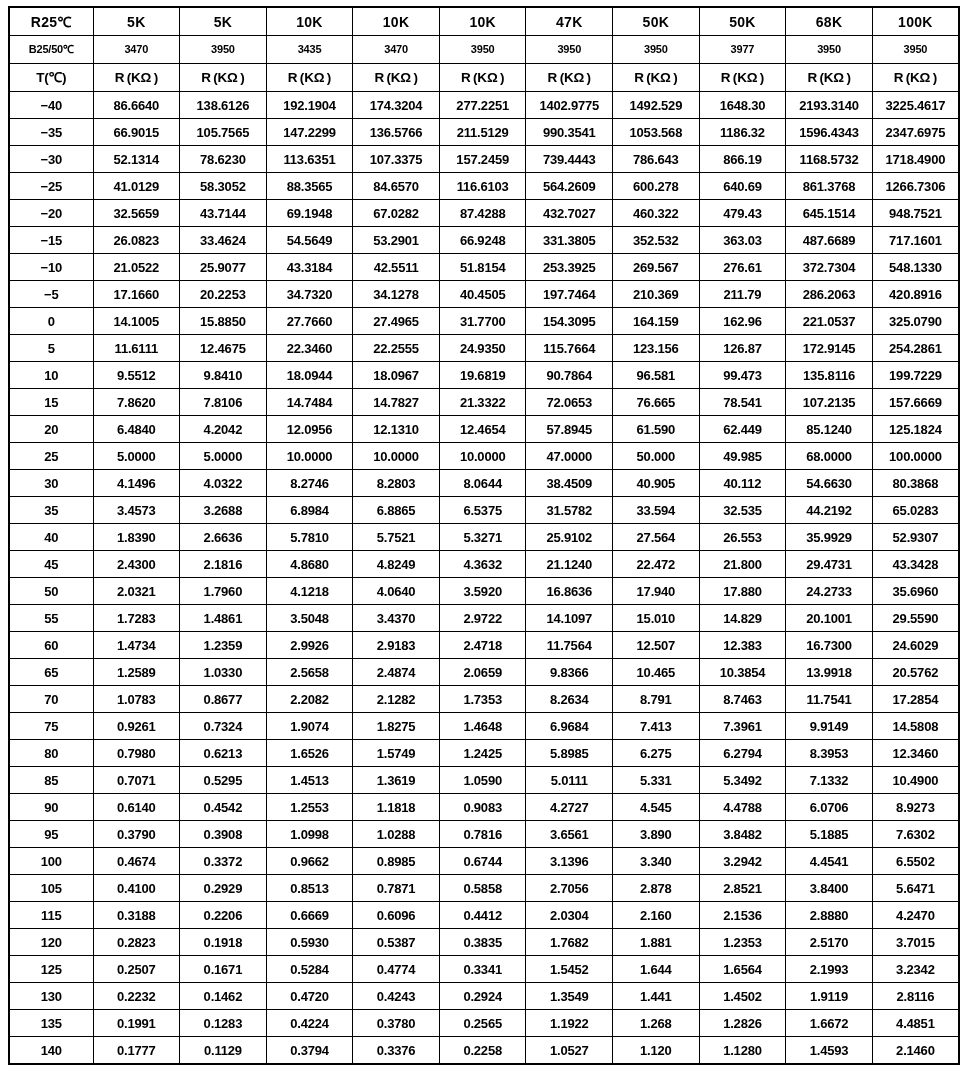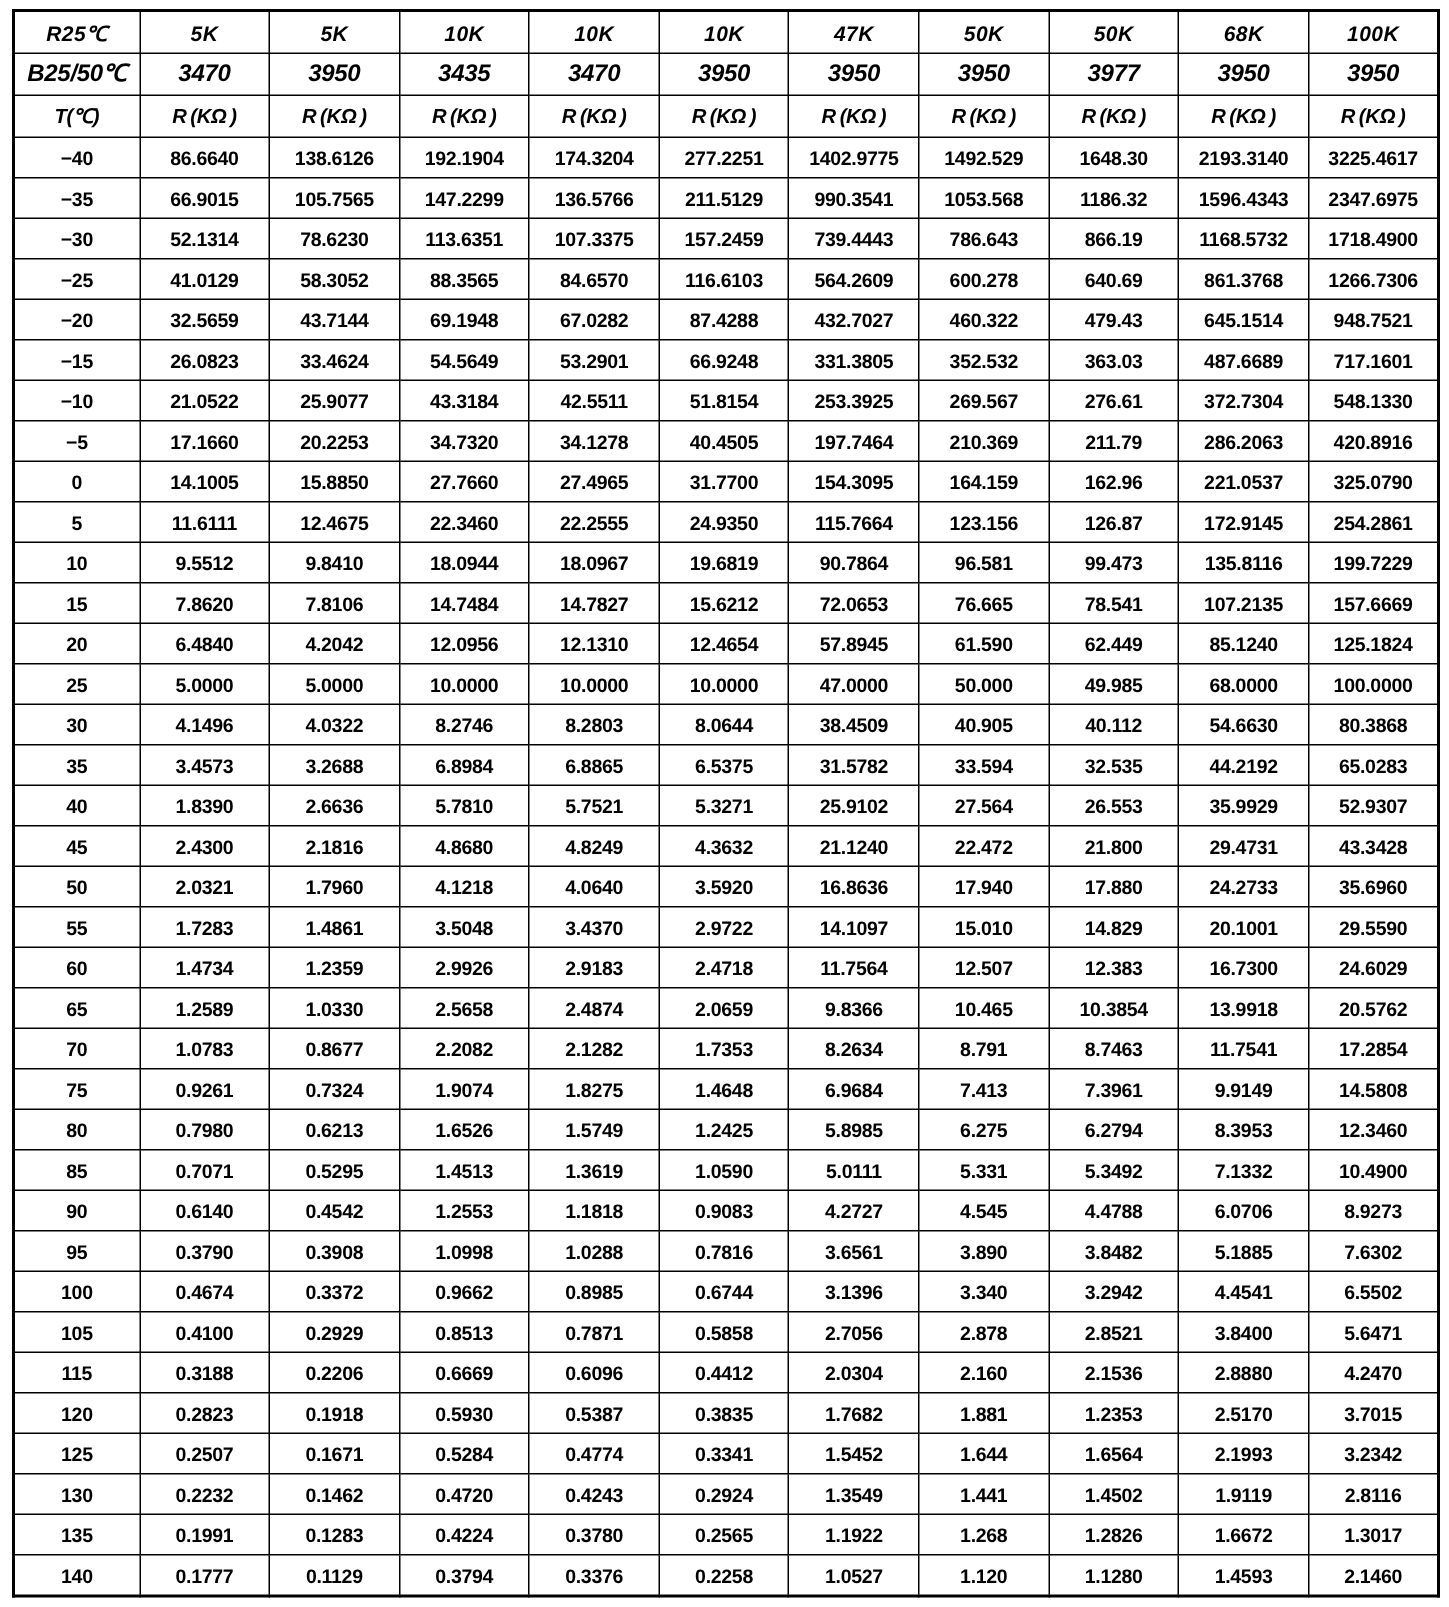--- a/index.html
+++ b/index.html
@@ -44,28 +44,27 @@
   
   table.thermistor {
     border: 2px solid #000000;
   }
 
   
   tr.hdr td {
     font-weight: bold;
     height: 27px;
     font-size: 13.5px;
-    font-style: italic;
   }
   tr.hdr-part td {
     font-size: 14px;
     letter-spacing: 0.3px;
   }
   tr.hdr-beta td {
-    font-size: 16px;
+    font-size: 11px;
     text-align: center;
   }
   tr.hdr-unit td {
     font-size: 13.5px;
   }
 
   
   td.label-col {
     font-size: 13px;
   }
@@ -276,21 +275,21 @@
           <td>99.473</td>
           <td>135.8116</td>
           <td>199.7229</td>
         </tr>
         <tr>
           <td class="label-col">15</td>
           <td>7.8620</td>
           <td>7.8106</td>
           <td>14.7484</td>
           <td>14.7827</td>
-          <td>15.6212</td>
+          <td>21.3322</td>
           <td>72.0653</td>
           <td>76.665</td>
           <td>78.541</td>
           <td>107.2135</td>
           <td>157.6669</td>
         </tr>
         <tr>
           <td class="label-col">20</td>
           <td>6.4840</td>
           <td>4.2042</td>
@@ -580,21 +579,21 @@
           <td class="label-col">135</td>
           <td>0.1991</td>
           <td>0.1283</td>
           <td>0.4224</td>
           <td>0.3780</td>
           <td>0.2565</td>
           <td>1.1922</td>
           <td>1.268</td>
           <td>1.2826</td>
           <td>1.6672</td>
-          <td>1.3017</td>
+          <td>4.4851</td>
         </tr>
         <tr>
           <td class="label-col">140</td>
           <td>0.1777</td>
           <td>0.1129</td>
           <td>0.3794</td>
           <td>0.3376</td>
           <td>0.2258</td>
           <td>1.0527</td>
           <td>1.120</td>

